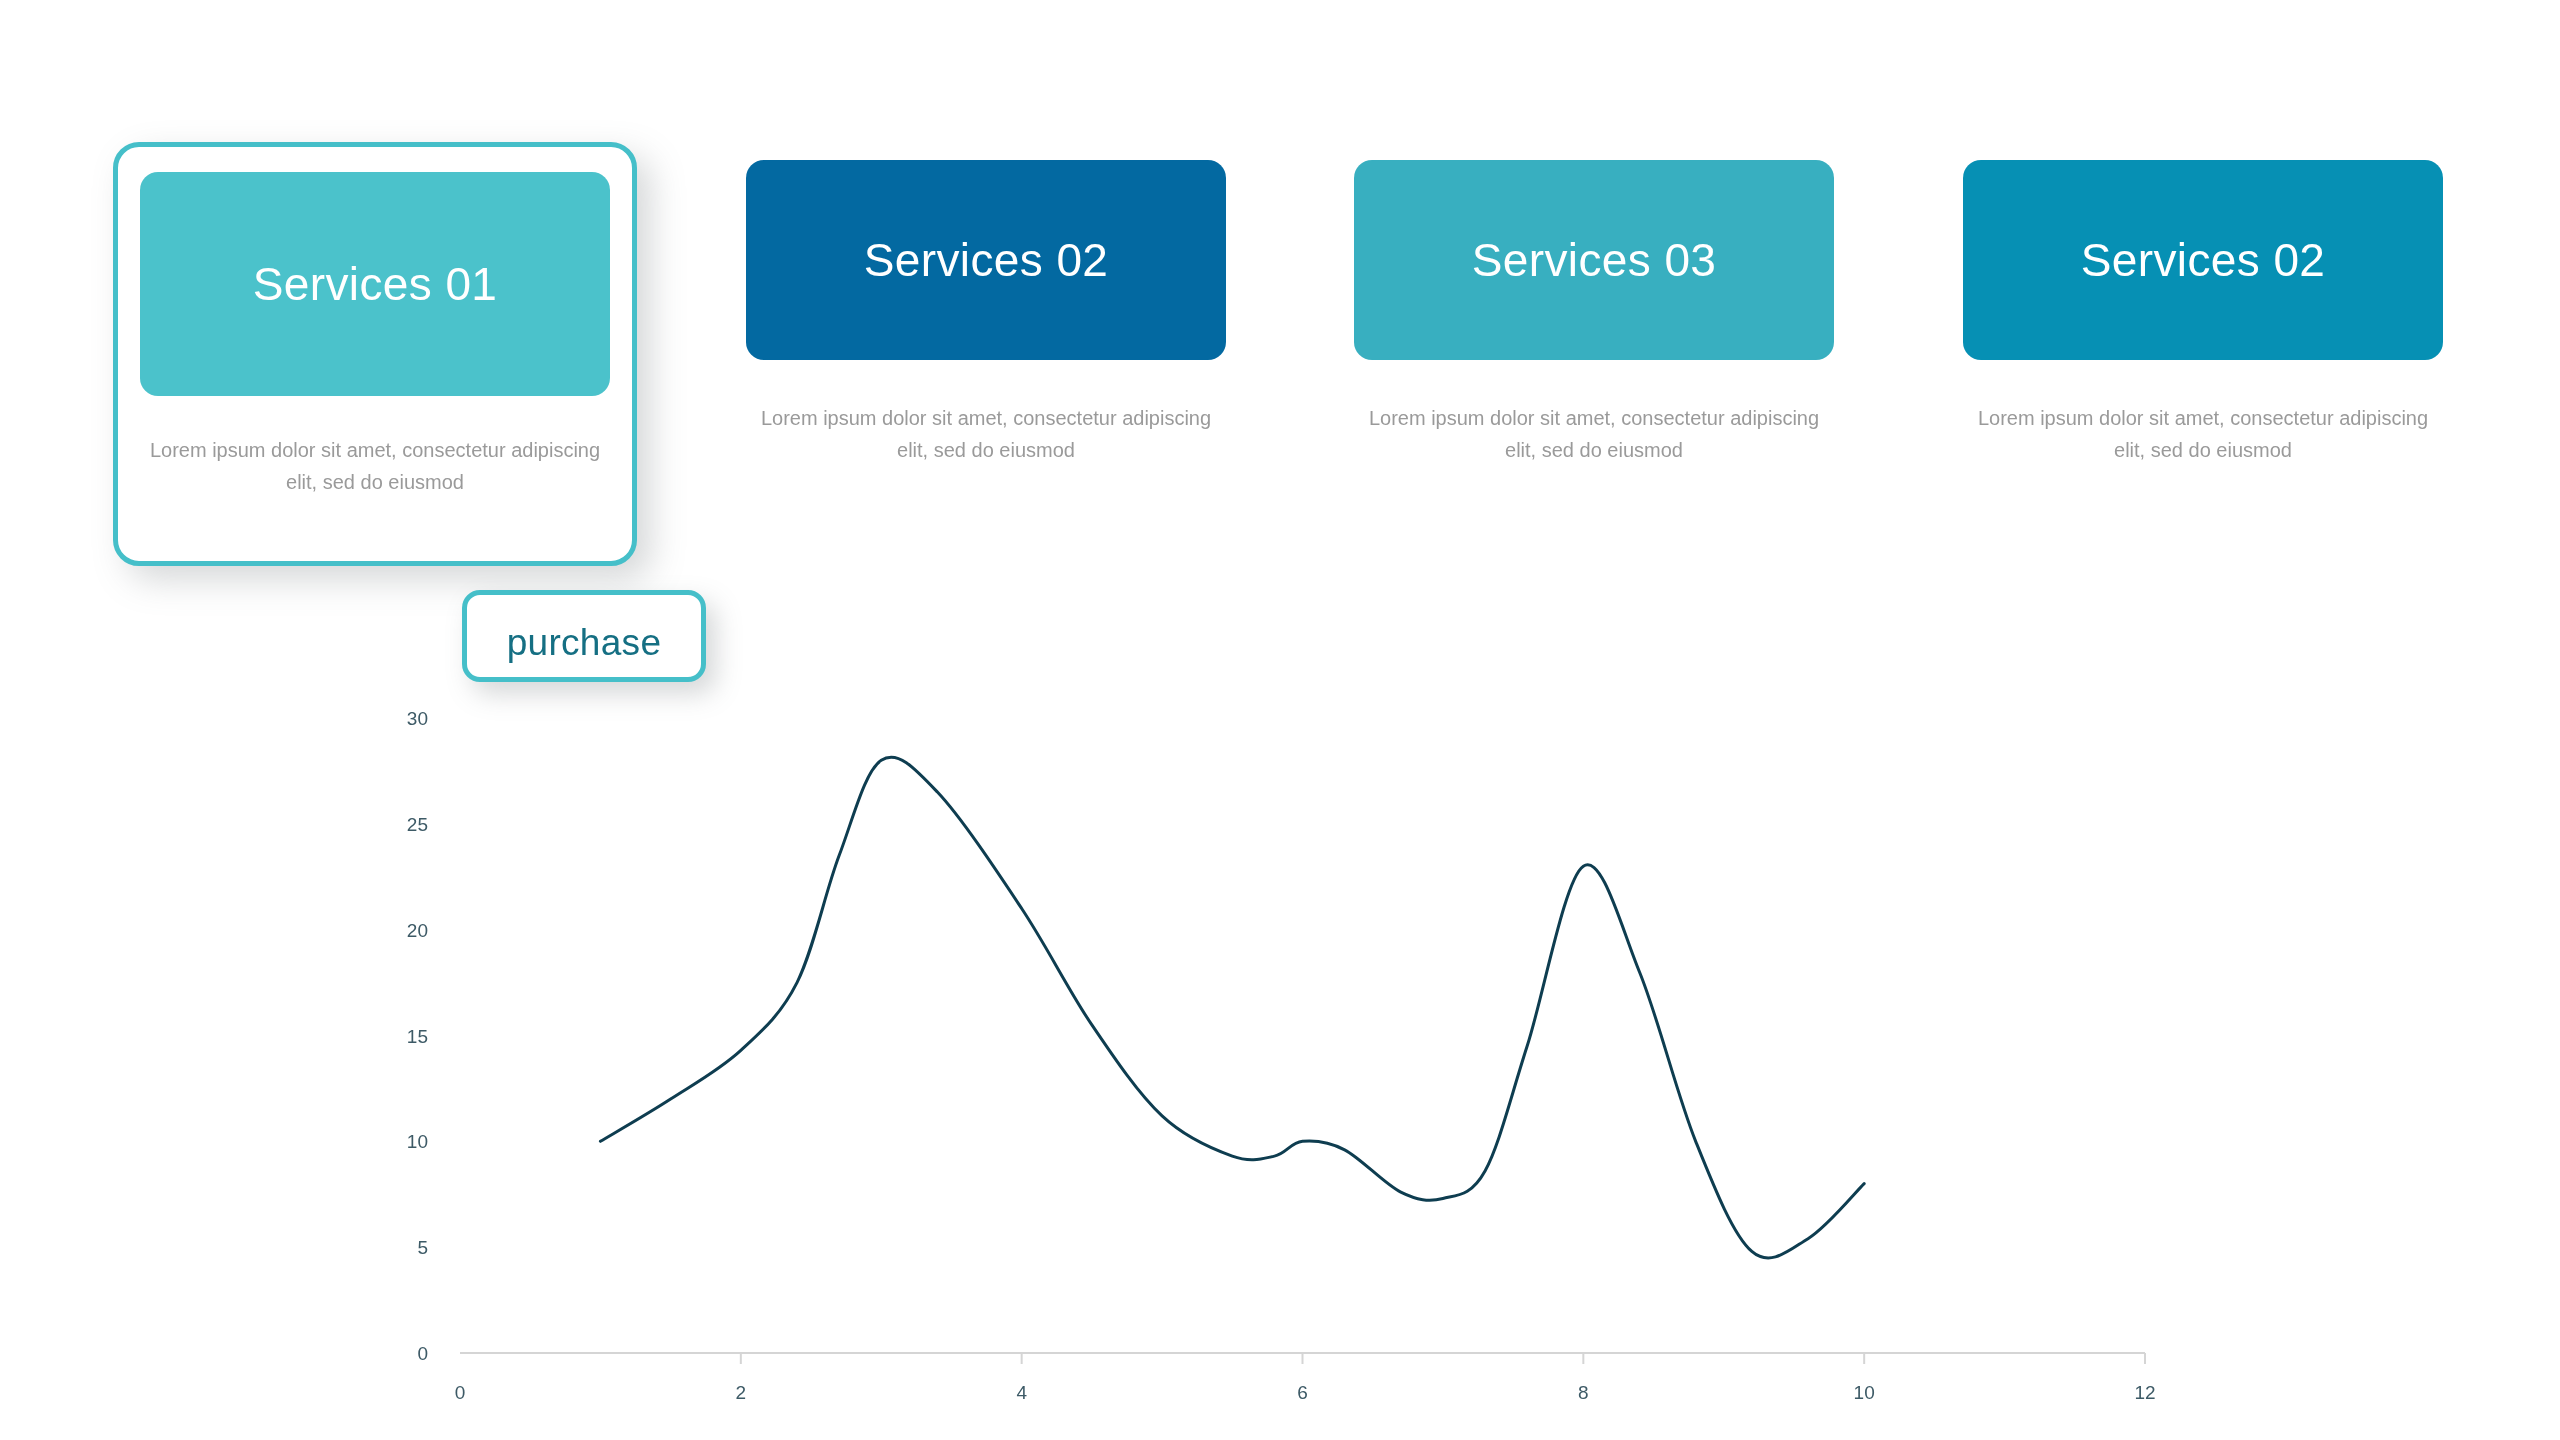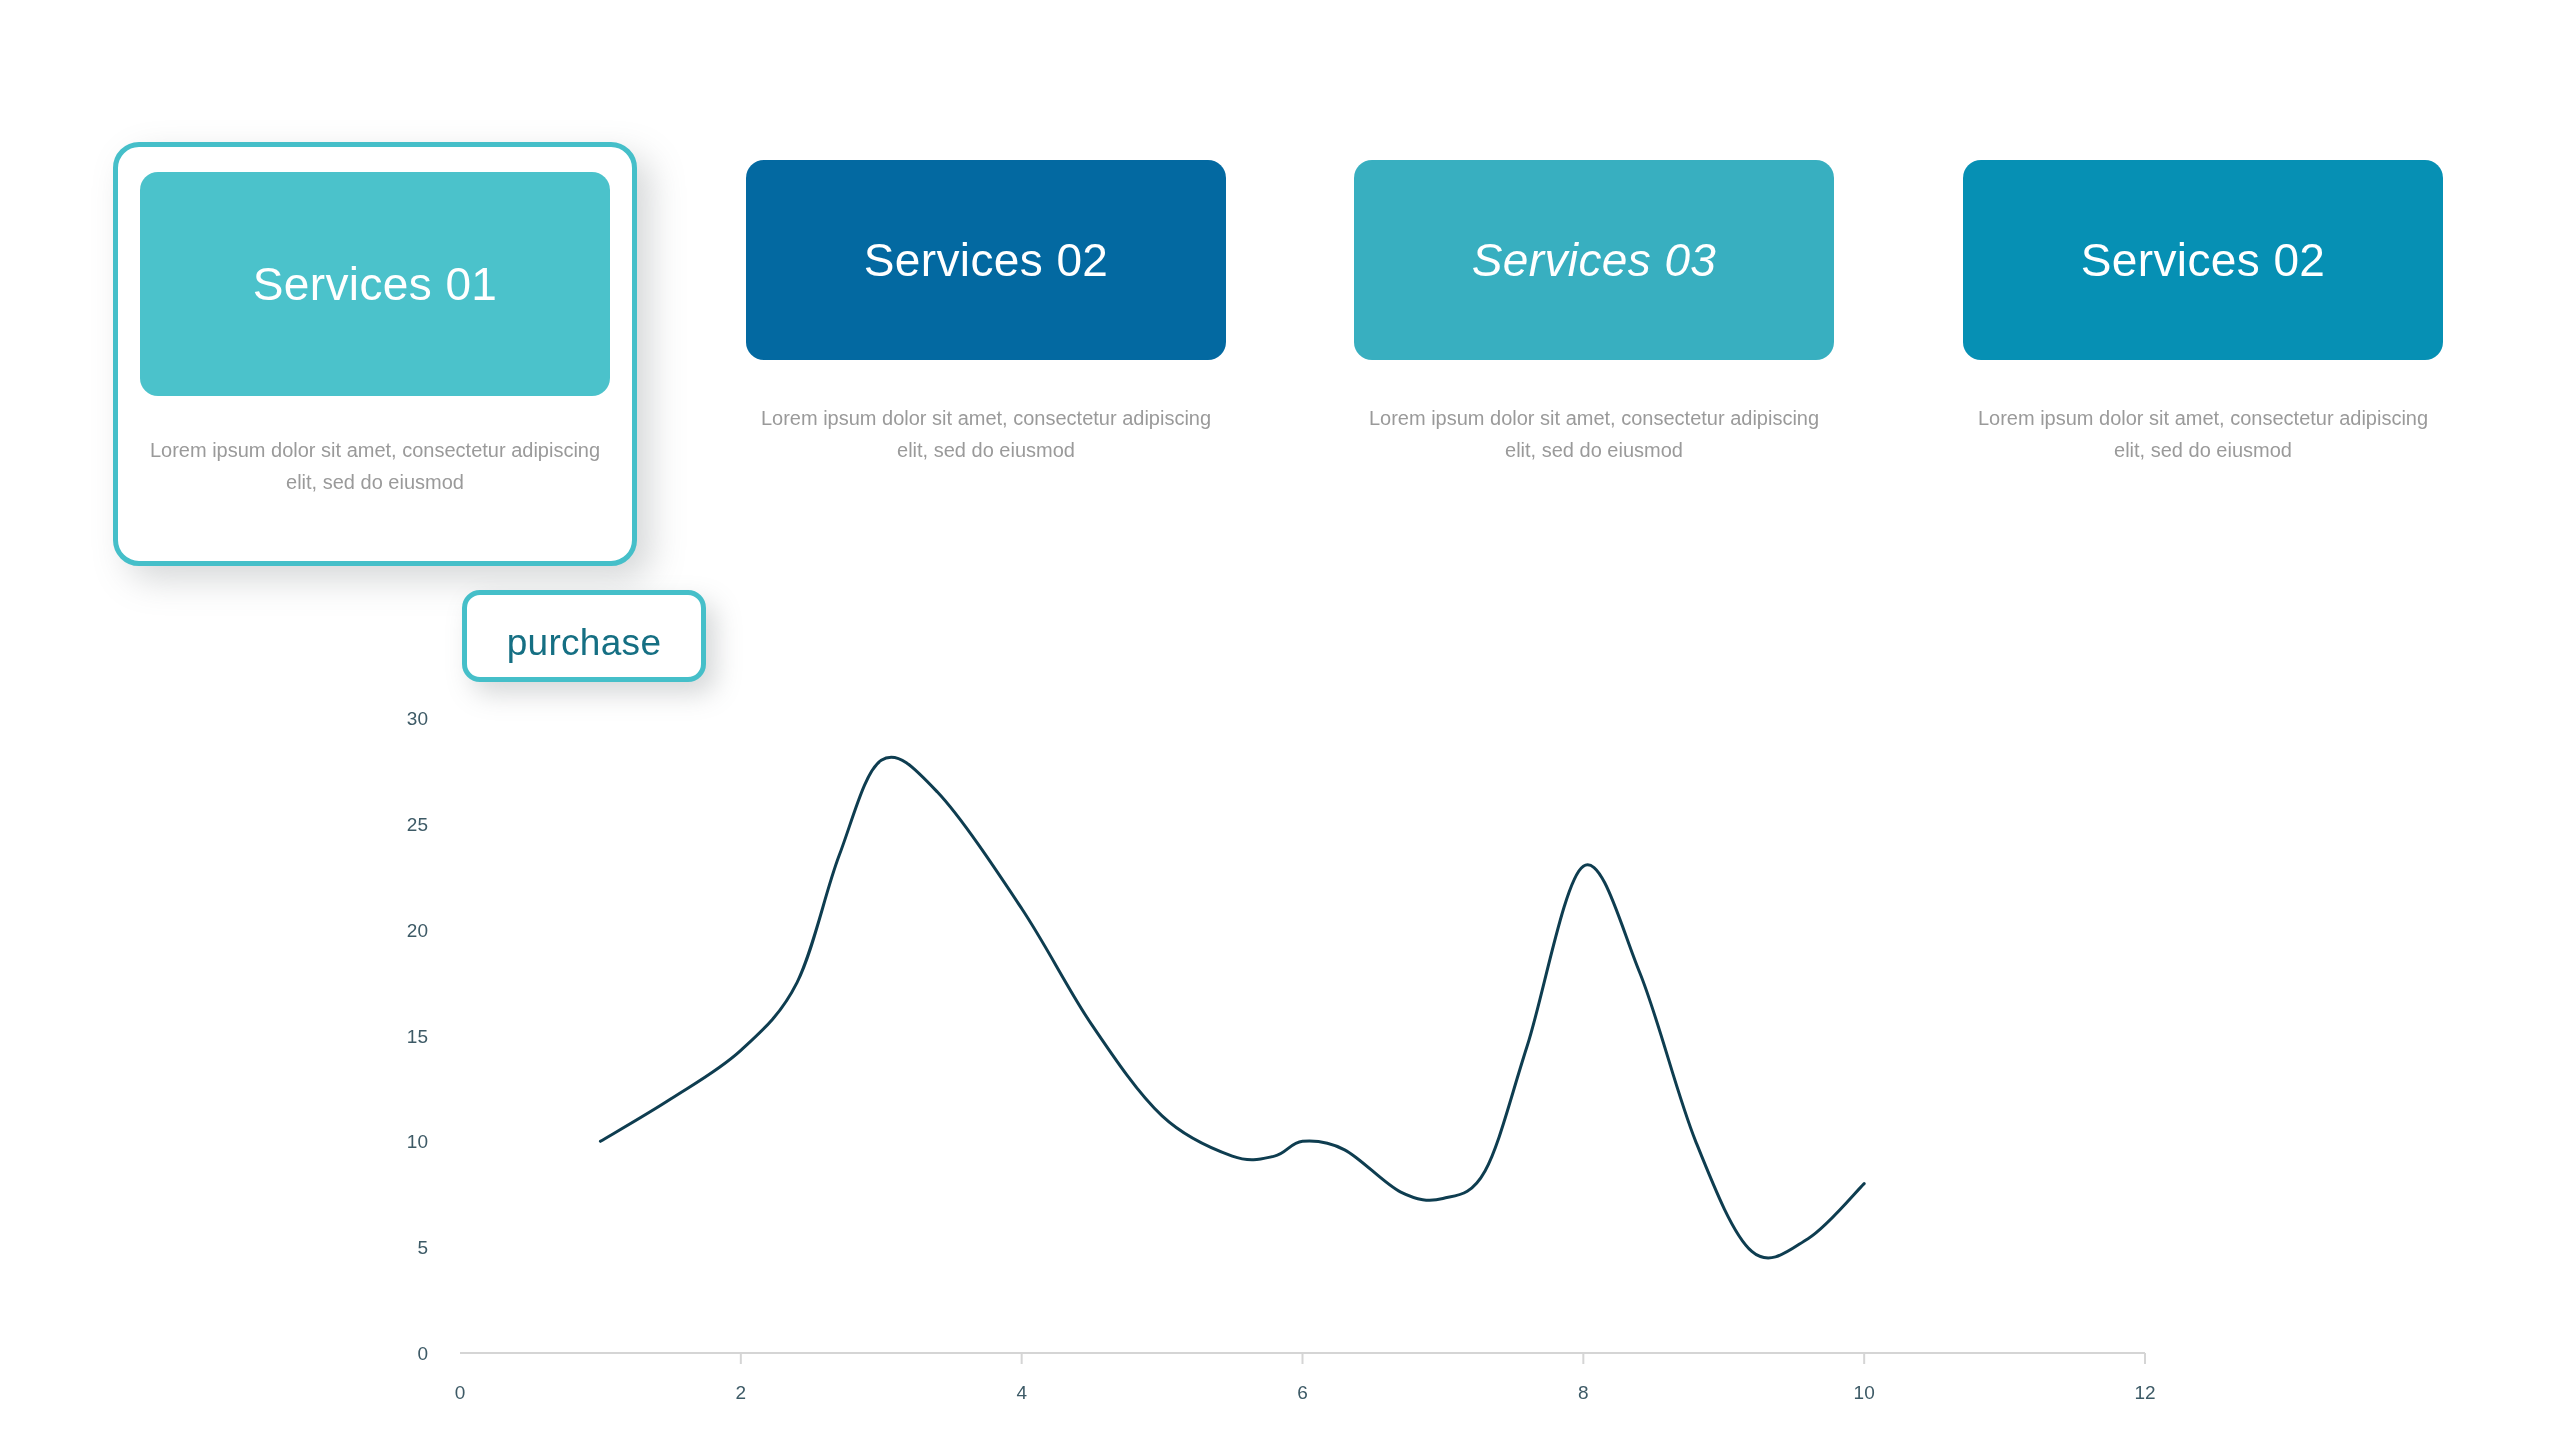--- a/index.html
+++ b/index.html
@@ -112,21 +112,21 @@
   </div>
 
   <div class="service-card" id="card-1" style="left:746px;">
     <div class="card-header" id="card-1-header" style="background: #0369a1; align-items: center;">
       <span class="card-title">Services 02</span>
     </div>
     <div class="card-body">Lorem ipsum dolor sit amet, consectetur adipiscing elit, sed do eiusmod</div>
   </div>
 
   <div class="service-card" id="card-2" style="left:1354px;">
-    <div class="card-header" id="card-2-header" style="background: rgb(56, 175, 192); font-style: italic;">
+    <div class="card-header" id="card-2-header" style="background: rgb(56, 175, 192);">
       <span class="card-title">Services 03</span>
     </div>
     <div class="card-body">Lorem ipsum dolor sit amet, consectetur adipiscing elit, sed do eiusmod</div>
   </div>
 
   <div class="service-card" id="card-3" style="left:1963px;">
     <div class="card-header" id="card-3-header" style="background: rgb(6, 144, 180);">
       <span class="card-title">Services 02</span>
     </div>
     <div class="card-body">Lorem ipsum dolor sit amet, consectetur adipiscing elit, sed do eiusmod</div>

